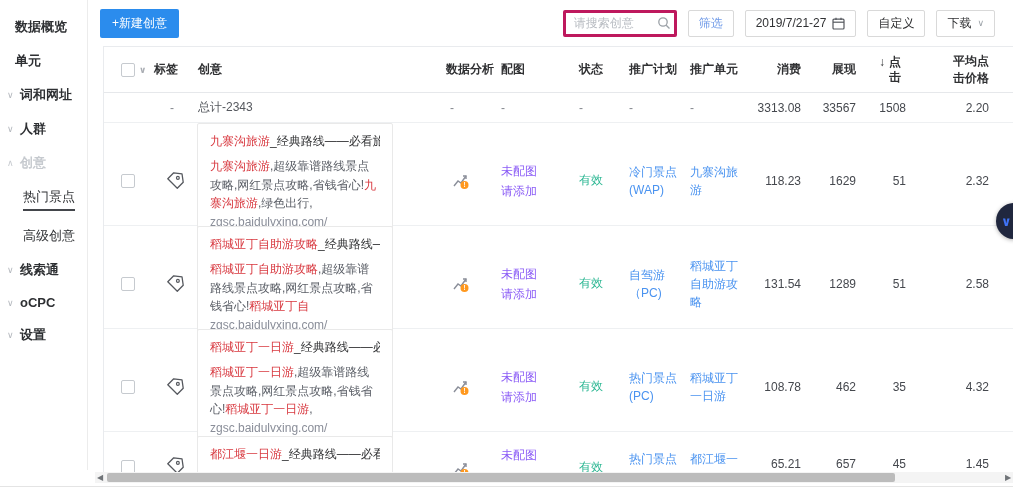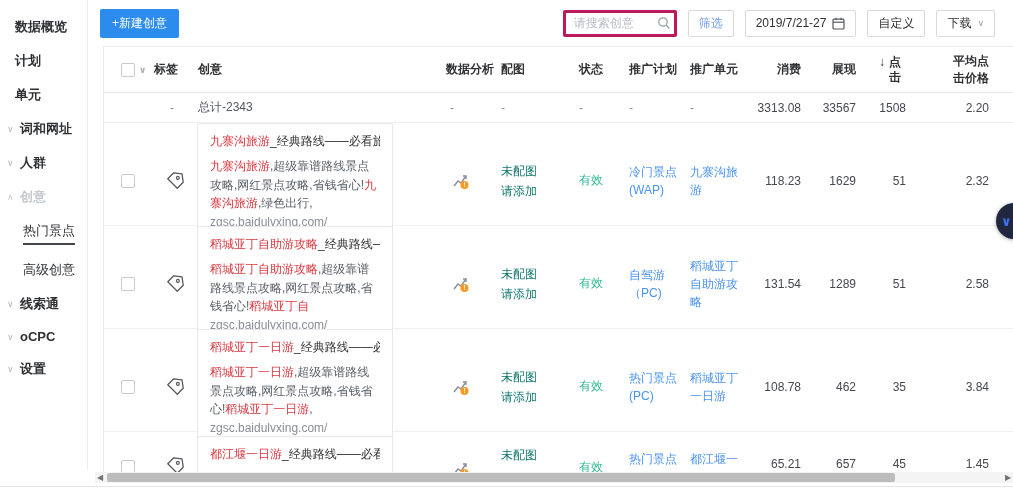--- a/index.html
+++ b/index.html
@@ -35,21 +35,21 @@
   .trow { display:grid; grid-template-columns:48px 42px 250px 55px 70px 57px 62px 62px 56px 55px 50px 103px; align-items:center; border-bottom:1px solid #eef0f2; }
   .thead { height:46px; font-weight:700; font-size:12px; color:#303133; border-bottom:1px solid #e6e8eb; }
   .total-row { height:30px; font-size:12px; color:#55585e; }
   .row { height:103px; font-size:12px; }
   .c { padding-left:2px; }
   .cell-select { padding-left:17px; display:flex; align-items:center; gap:4px; }
   .cell-select .chev { font-size:9px; color:#a9adb3; }
   .checkbox { width:14px; height:14px; border:1px solid #c6cacf; border-radius:2px; background:#fff; cursor:pointer; }
   .cell-tag { padding-left:14px; }
   .cell-analysis { padding-left:8px; }
-  .cell-image { font-size:12px; color:#0f766e; line-height:1.7; padding-left:2px; }
+  .cell-image { font-size:12px; color:#8b5cf6; line-height:1.7; padding-left:2px; }
   .cell-image .add { cursor:pointer; }
   .cell-status { color:#2cb793; padding-left:10px; }
   .cell-plan { color:#4a93f0; padding-left:3px; line-height:1.5; cursor:pointer; padding-right:8px; }
   .cell-unit { color:#4a93f0; padding-left:2px; line-height:1.5; cursor:pointer; padding-right:10px; }
   .num { text-align:right; padding-right:5px; color:#45484e; }
   .num.avg { padding-right:25px; }
   .hdr-num { text-align:right; padding-right:5px; }
   .hdr-num.avg { padding-right:25px;margin-left:36px; }
   .hdr-click { display:flex; justify-content:flex-end; gap:4px; padding-right:9px; align-items:flex-start; }
   .hdr-click .stack { width:13px; word-break:break-all; line-height:1.25; }
@@ -90,23 +90,20 @@
   svg { display:block; }
 </style>
 </head>
 <body>
 
 <div class="page">
 
   <aside class="sidebar">
     <div class="side-item plain">
         <span class="lbl">数据概览</span>
-      </div>
-    <div class="side-item plain">
-        <span class="lbl">计划</span>
       </div>
     <div class="side-item plain">
         <span class="lbl">单元</span>
       </div>
     <div class="side-item parent">
         <span class="chev">∨</span>
         <span class="lbl">词和网址</span>
       </div>
     <div class="side-item parent">
         <span class="chev">∨</span>
@@ -316,21 +313,21 @@
         <div class="cell-image">
             <div>未配图</div>
             <div class="add">请添加</div>
           </div>
         <div class="cell-status">有效</div>
         <div class="cell-plan">热门景点 (PC)</div>
         <div class="cell-unit">稻城亚丁一日游</div>
         <div class="num">108.78</div>
         <div class="num">462</div>
         <div class="num">35</div>
-        <div class="num avg">3.84</div>
+        <div class="num avg">4.32</div>
       </div>
 
       <div class="trow row partial">
         <div class="cell-select">
             <span class="checkbox"></span>
           </div>
         <div class="cell-tag">
           <svg width="19" height="19" viewBox="0 0 16 16">
               <path d="M1.5 6.5 L6.5 1.5 L13.5 2.5 L14.5 9.5 L9.5 14.5 Z" fill="none" stroke="#55585e" stroke-width="1.1" stroke-linejoin="round"></path>
               <circle cx="10" cy="5.8" r="1.2" fill="none" stroke="#55585e" stroke-width="1"></circle>

